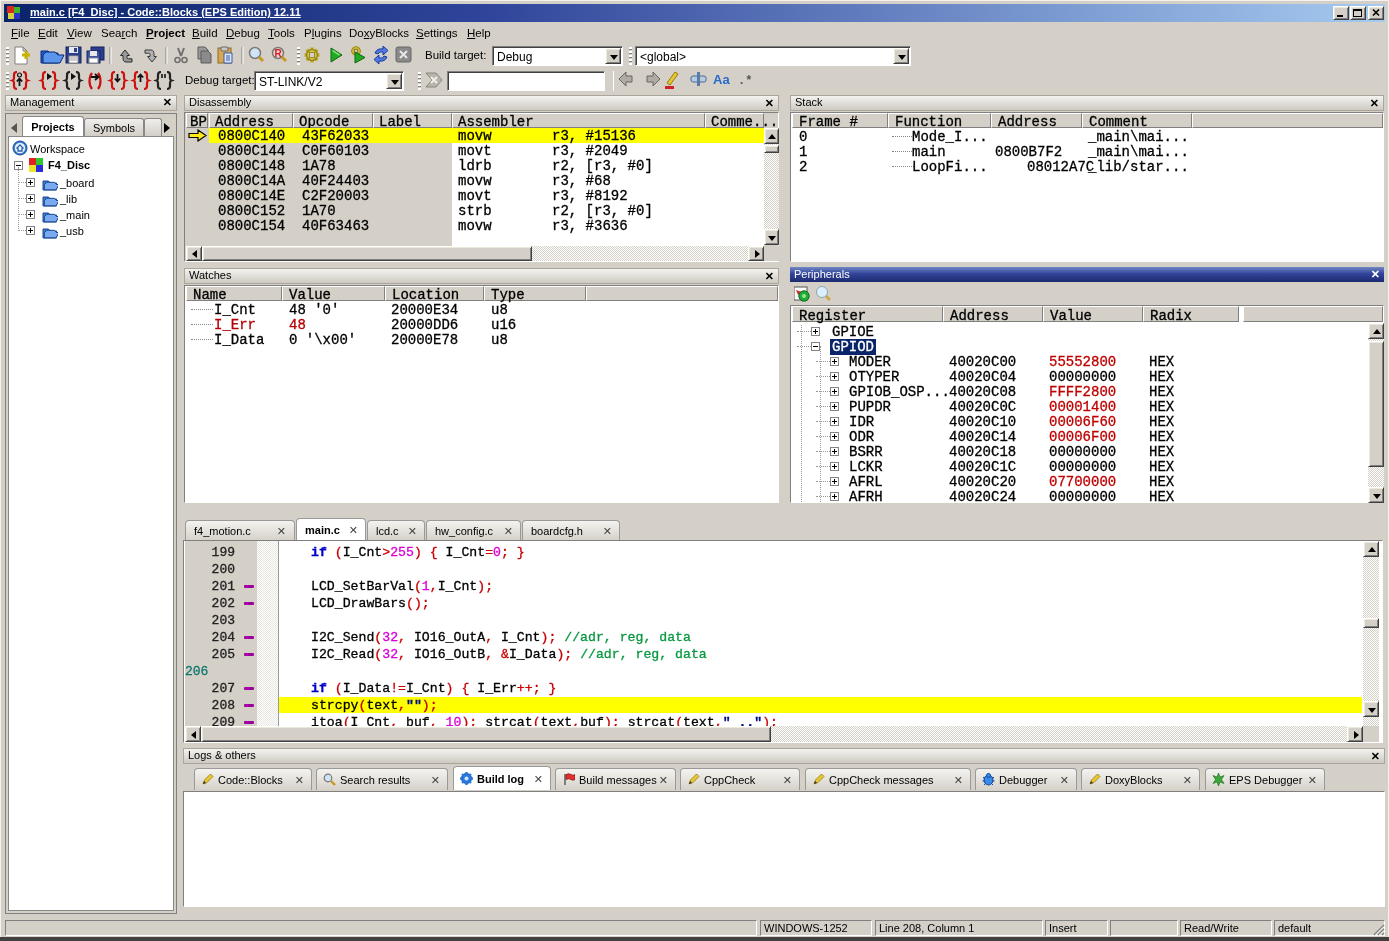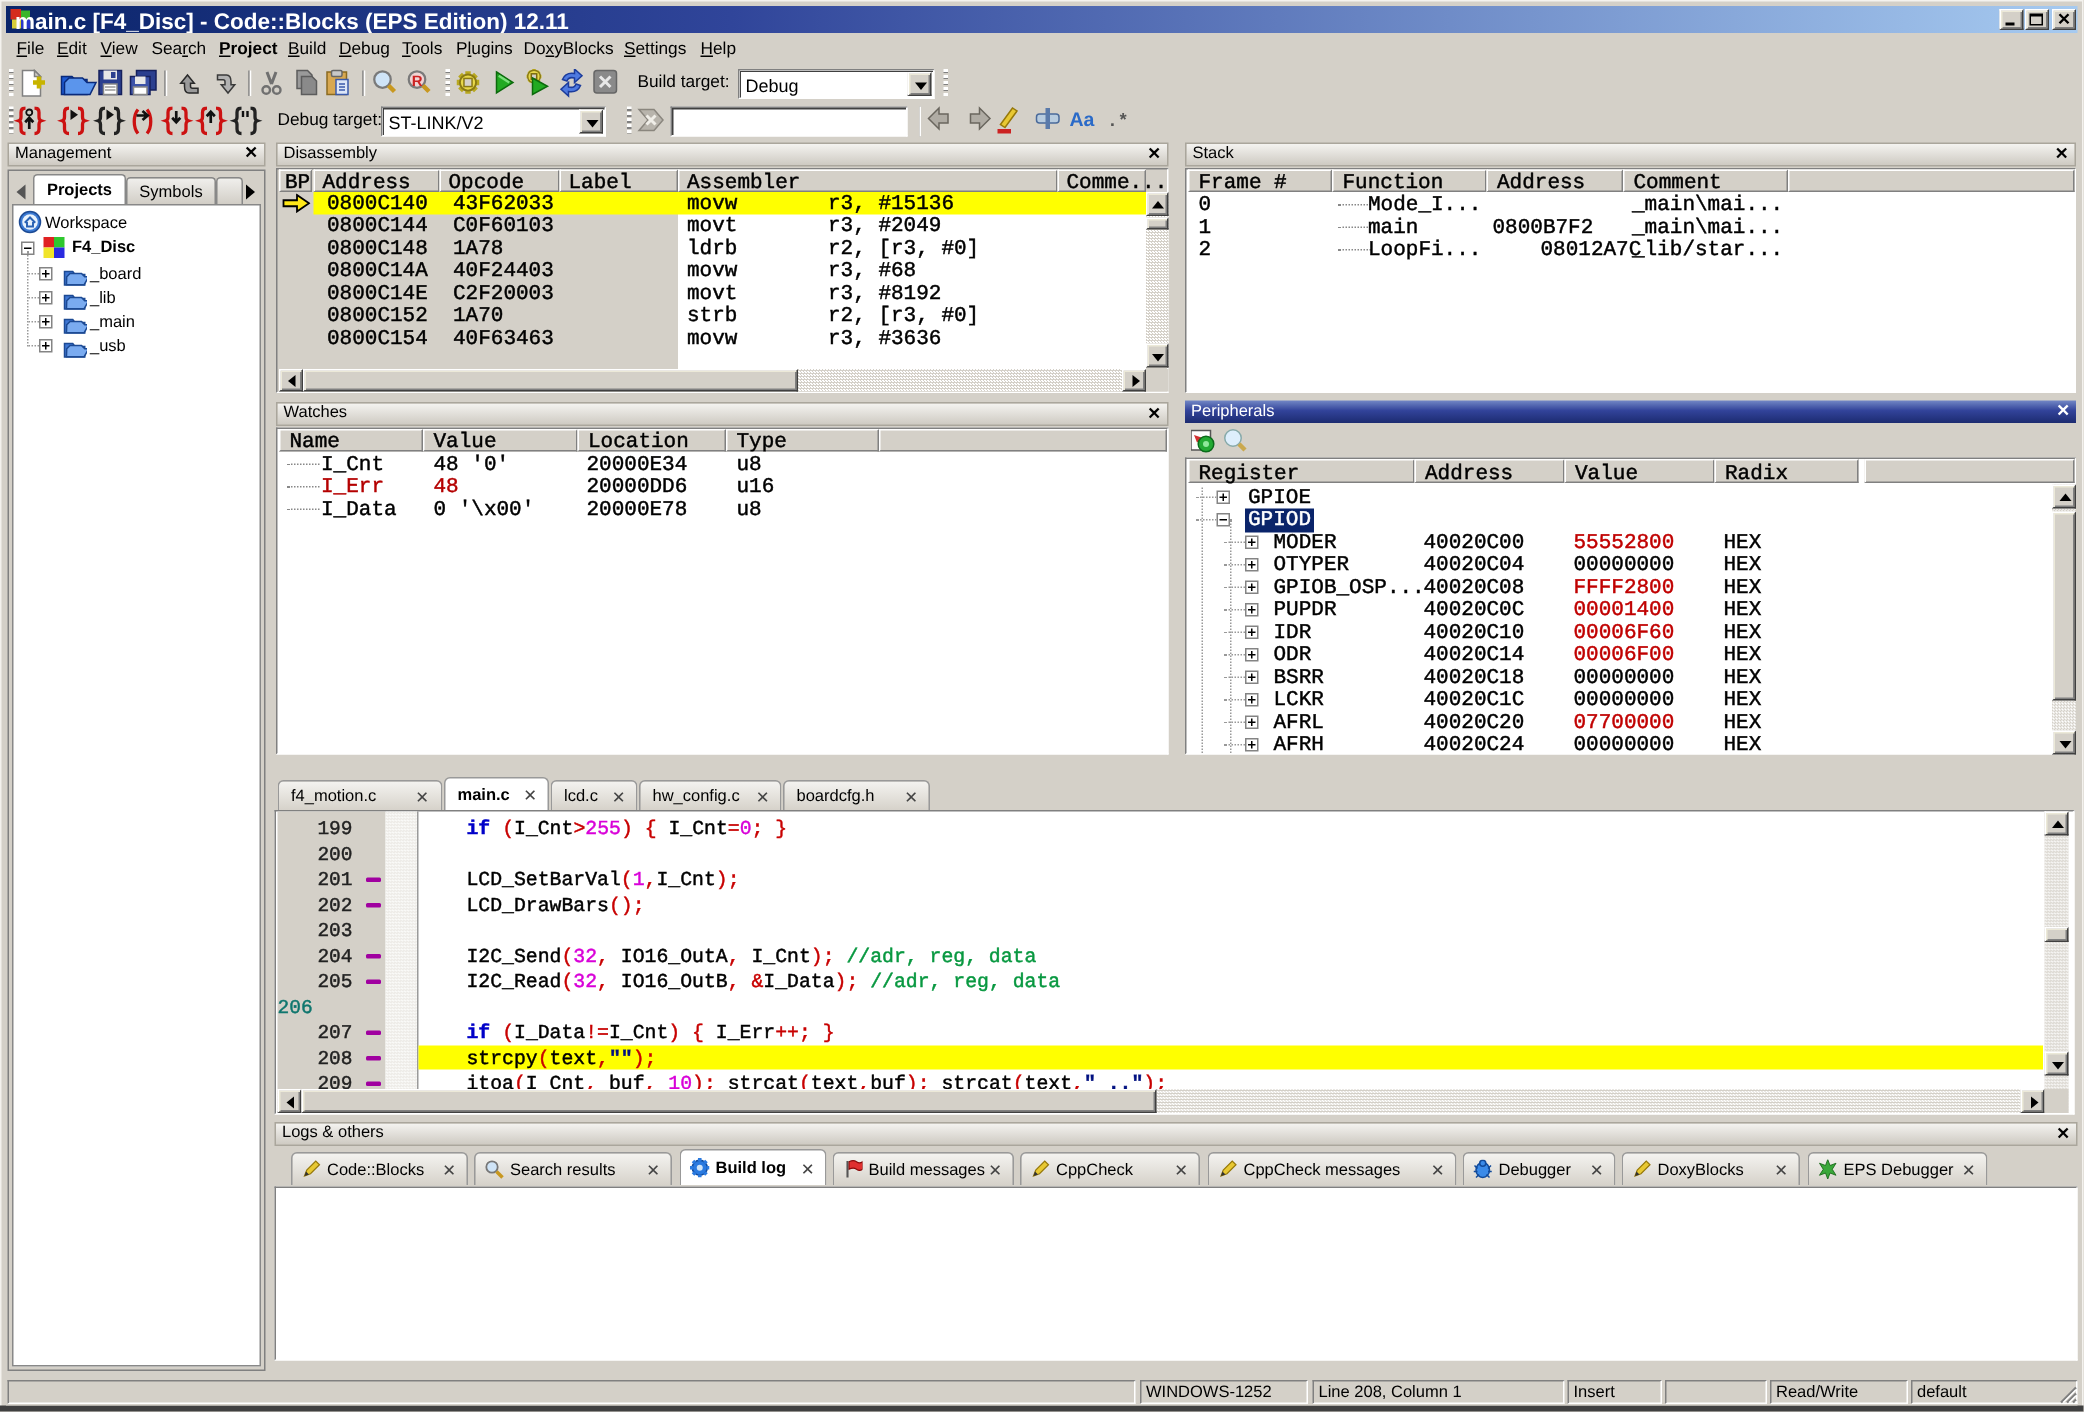--- a/index.html
+++ b/index.html
@@ -24,21 +24,21 @@
 
 <div class="abs" style="left:4px;top:4px;width:1381px;height:18px;background:linear-gradient(to right,#0a246a,#30459a 35%,#a6caf0);"></div>
 <div class="abs" id="appicon" style="left:6px;top:5px;width:16px;height:16px;">
 <svg width="16" height="16">
 <rect x="1" y="1" width="7" height="7" fill="#d42b1e"></rect>
 <rect x="8" y="2" width="6" height="6" fill="#3bb52a"></rect>
 <rect x="2" y="8" width="6" height="6" fill="#d8cf3a"></rect>
 <rect x="8" y="8" width="6" height="6" fill="#2a35c8"></rect>
 </svg>
 </div>
-<div class="abs" style="left:10px;top:6px;color:#fff;font-size:15px;font-weight:bold;">main.c [F4_Disc] - Code::Blocks (EPS Edition) 12.11</div>
+<div class="abs" style="left:30px;top:6px;color:#fff;font-size:11px;font-weight:bold;text-decoration:underline;">main.c [F4_Disc] - Code::Blocks (EPS Edition) 12.11</div>
 <div class="abs raised" style="left:1333px;top:6px;width:16px;height:14px;background:#d4d0c8;">
     <div class="abs" style="left:3px;top:8px;width:6px;height:2px;background:#000;"></div>
   </div>
 <div class="abs raised" style="left:1350px;top:6px;width:16px;height:14px;background:#d4d0c8;">
     <div class="abs" style="left:2px;top:2px;width:9px;height:8px;border:1px solid #000;border-top:2px solid #000;"></div>
   </div>
 <div class="abs raised" style="left:1368px;top:6px;width:16px;height:14px;background:#d4d0c8;">
     <svg width="14" height="12" style="position:absolute;left:0;top:0;">
       <path d="M4 2.5 l6 6 M10 2.5 l-6 6" stroke="#000" stroke-width="1.6"></path>
     </svg>
@@ -166,20 +166,26 @@
 </svg>
 <div class="abs" style="left:292px;top:3px;"><span class="grip"></span></div>
 <div class="abs" style="left:421px;top:6px;font-size:11.5px;">Build target:</div>
 <div class="abs" style="left:488px;top:3px;width:131px;height:20px;background:#fff;border:1px solid;border-color:#808080 #fff #fff #808080;box-shadow:inset 1px 1px 0 #404040;font-size:12px;">
   <span style="position:absolute;left:4px;top:3px;">Debug</span>
   <span class="abs raised" style="right:1px;top:1px;width:16px;height:16px;background:#d4d0c8;">
         <i class="tri" style="left:4px;top:6px;border-left:4px solid transparent;border-right:4px solid transparent;border-top:5px solid #000;"></i>
       </span>
 </div>
 <div class="abs" style="left:624px;top:3px;"><span class="grip"></span></div>
+<div class="abs" style="left:631px;top:3px;width:276px;height:20px;background:#fff;border:1px solid;border-color:#808080 #fff #fff #808080;box-shadow:inset 1px 1px 0 #404040;font-size:12px;">
+  <span style="position:absolute;left:4px;top:3px;">&lt;global&gt;</span>
+  <span class="abs raised" style="right:1px;top:1px;width:16px;height:16px;background:#d4d0c8;">
+        <i class="tri" style="left:4px;top:6px;border-left:4px solid transparent;border-right:4px solid transparent;border-top:5px solid #000;"></i>
+      </span>
+</div>
 </div>
 
 <div class="abs" id="tb2" style="left:4px;top:68px;width:1381px;height:25px;background:#d4d0c8;">
 <div class="abs" style="left:1px;top:3px;"><span class="grip"></span></div>
 <svg class="abs" style="left:0px;top:3px;" width="180" height="20" viewBox="0 0 180 20">
 <defs>
 <path id="lb" d="M5 1 Q2 1 2 4 L2 7 Q2 9 0.5 9.5 Q2 10 2 12 L2 15 Q2 18 5 18" fill="none" stroke-width="2.2"></path>
 <path id="rb" d="M0 1 Q3 1 3 4 L3 7 Q3 9 4.5 9.5 Q3 10 3 12 L3 15 Q3 18 0 18" fill="none" stroke-width="2.2"></path>
 </defs>
 

